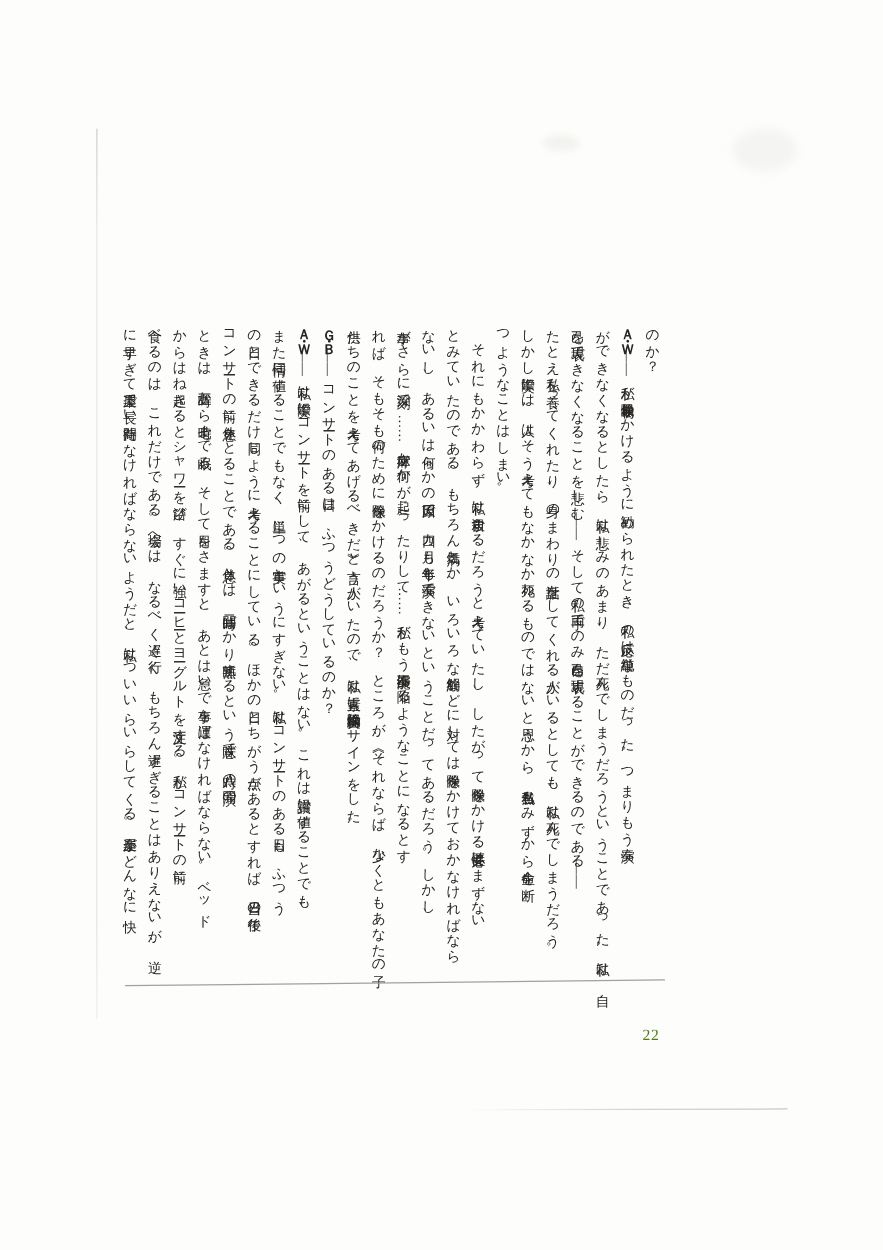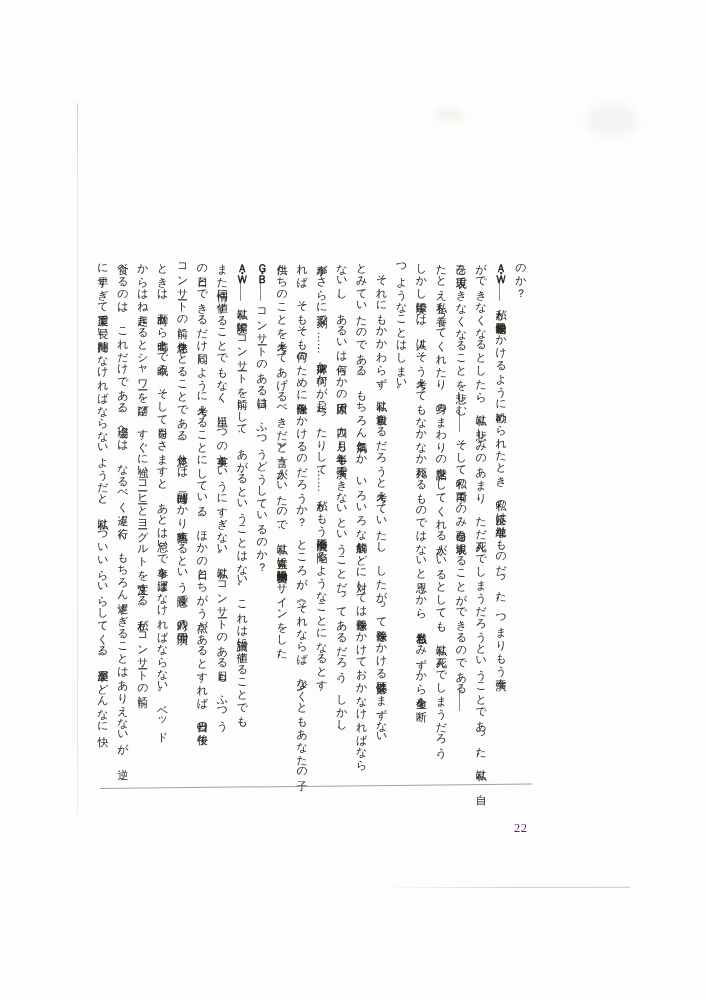--- a/index.html
+++ b/index.html
@@ -56,21 +56,21 @@
     background: #91918c;
     transform: rotate(-0.6deg);
     transform-origin: left center;
     opacity: 0.85;
   }
   .page-number {
     position: absolute;
     left: 514px;
     top: 821px;
     font-size: 12.5px;
-    color: #701a75;
+    color: #4d7c0f;
     letter-spacing: 0.5px;
   }
   
   .scan-streak {
     position: absolute;
     left: 372px;
     top: 887px;
     width: 258px;
     height: 1px;
     background: linear-gradient(to right, rgba(190,190,185,0), rgba(175,175,170,0.55) 55%, rgba(165,165,160,0.6));

